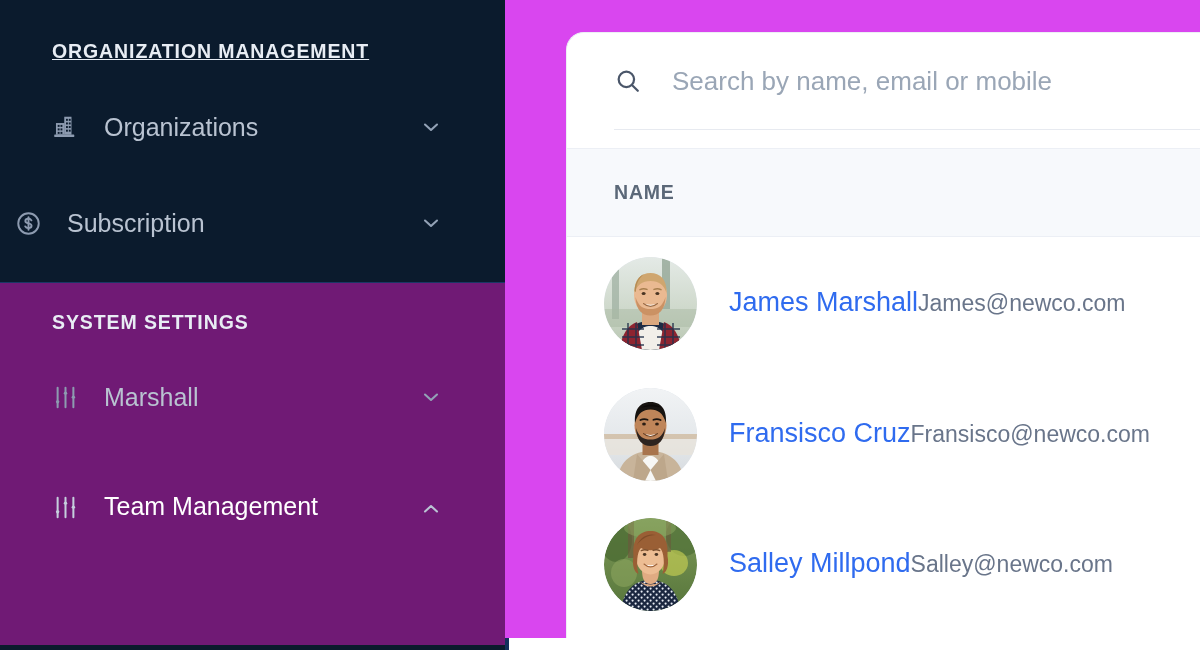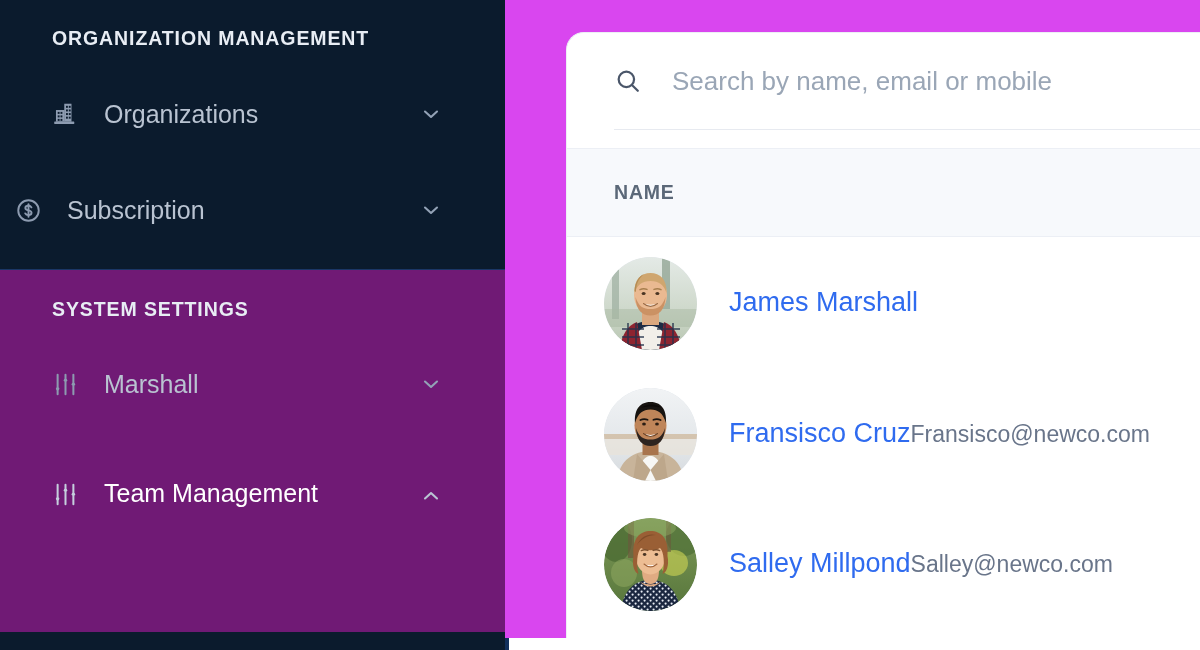--- a/index.html
+++ b/index.html
@@ -39,21 +39,21 @@
     height: 650px;
     background: #12305c;
   }
   .section-title {
     color: #e8edf4;
     font-size: 19.5px;
     font-weight: bold;
     letter-spacing: 0.9px;
     padding-left: 52px;
   }
-  .section-one-title { padding-top: 27px; }
+  .section-one-title { padding-top: 40px; text-decoration: underline; }
   .section-two-title { padding-top: 28px; }
 
   .section-divider {
     height: 1px;
     background: #1b3766;
     margin-top: 31px;
   }
   .section-two {
     background: #701a75;
     height: 362px;
@@ -430,20 +430,21 @@
                 <path d="M36 32.6 q3.5 -1.8 7 -0.2" stroke="#a87f4e" stroke-width="1.5" fill="none" stroke-linecap="round"></path>
                 <path d="M50 32.4 q3.5 -1.6 7 0.2" stroke="#a87f4e" stroke-width="1.5" fill="none" stroke-linecap="round"></path>
 
                 <path d="M39.5 46.5 q7 5.5 14 0 q-7 2.6 -14 0 z" fill="#ffffff"></path>
                 <path d="M39.5 46.5 q7 5.8 14 0" stroke="#9a6a45" stroke-width="1.1" fill="none" stroke-linecap="round"></path>
               </g>
             </svg>
           </div>
           <div class="row-text">
             <span class="user-name">James Marshall</span>
+            <span class="user-email">James@newco.com</span>
           </div>
         </div>
 
         <div class="row">
           <div class="avatar">
             <svg width="93" height="93" viewBox="0 0 93 93" aria-hidden="true">
               <defs>
                 <clipPath id="clipB">
                     <circle cx="46.5" cy="46.5" r="46.5"></circle>
                   </clipPath>

